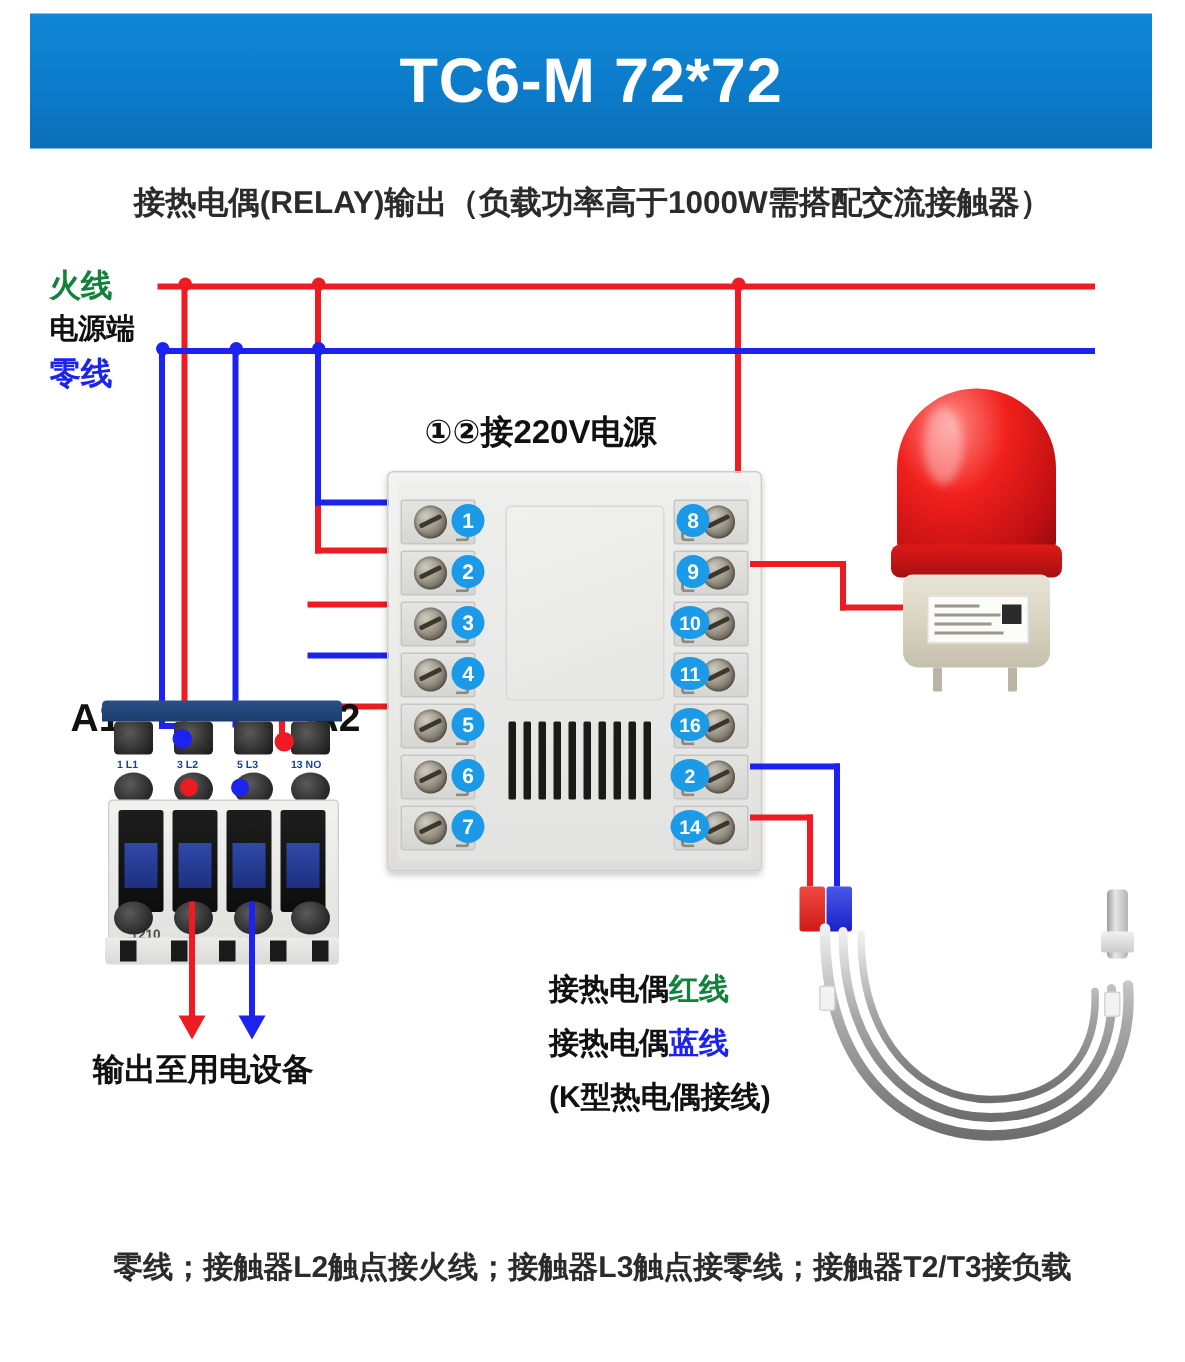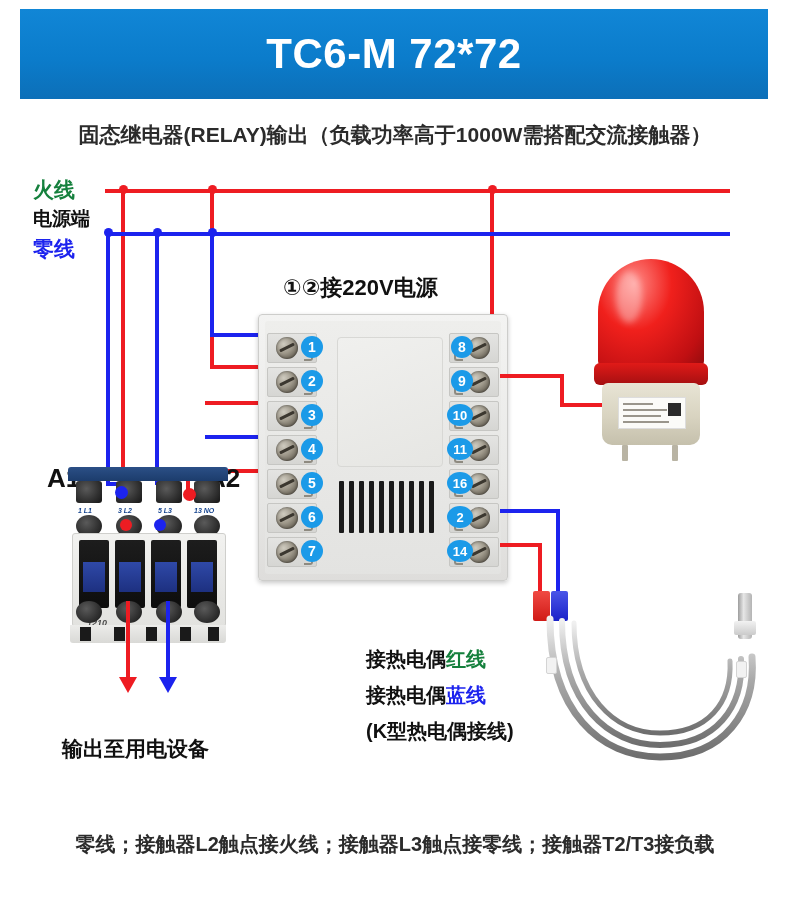--- a/index.html
+++ b/index.html
@@ -122,21 +122,21 @@
   }
   .beacon-label{
     position:absolute;left:16px;top:14px;width:66px;height:30px;background:#fbfbf8;
     border:1px solid #ddd;
   }
   .beacon-label i{position:absolute;left:4px;height:2px;background:#9a968c;}
   .beacon-qr{position:absolute;right:4px;top:5px;width:13px;height:13px;background:#2a2a2a;}
   .beacon-pin{position:absolute;top:186px;width:6px;height:16px;background:#b9b4a4;border-radius:1px;}
 
   
-  .contactor{position:absolute;left:68px;top:466px;width:160px;height:190px;font-style:italic;}
+  .contactor{position:absolute;left:68px;top:466px;width:160px;height:190px;}
   .ct-top{
     position:absolute;left:0;top:0;width:160px;height:14px;
     background:linear-gradient(180deg,#2b4f86 0%,#1c3c6c 100%);border-radius:3px 3px 0 0;
   }
   .ct-term-row{position:absolute;left:0;width:160px;height:24px;}
   .ct-term{
     position:absolute;width:26px;height:22px;
     background:radial-gradient(circle at 40% 35%,#5a5a5a 0%,#333 55%,#151515 100%);
     border-radius:3px;
   }
@@ -185,21 +185,21 @@
 </style>
 </head>
 <body>
 
 <div id="stage">
 
   <div class="header-band">
     <div class="header-title">TC6-M 72*72</div>
   </div>
 
-  <div class="subtitle">固态继电器(RELAY)输出（负载功率高于1000W需搭配交流接触器）</div>
+  <div class="subtitle">接热电偶(RELAY)输出（负载功率高于1000W需搭配交流接触器）</div>
 
   <div class="lbl lbl-red" style="left:33px;top:175px;font-size:21px;">火线</div>
   <div class="lbl lbl-black" style="left:33px;top:205px;font-size:19px;">电源端</div>
   <div class="lbl lbl-blue" style="left:33px;top:234px;font-size:21px;">零线</div>
 
   <div class="wire h" style="left:105px;top:188px;width:625px;"></div>
   <div class="dot" style="left:119px;top:184px;"></div>
   <div class="dot" style="left:208px;top:184px;"></div>
   <div class="dot" style="left:488px;top:184px;"></div>
 
@@ -462,17 +462,17 @@
   <div class="dot" style="left:155px;top:485px;width:13px;height:13px;opacity:0;"></div>
 
   <div class="dot" style="left:120px;top:518px;width:12px;height:12px;"></div>
   <div class="dot blue" style="left:154px;top:518px;width:12px;height:12px;"></div>
 
   <div class="wire v" style="left:126px;top:600px;height:78px;"></div>
   <div class="arrow-down" style="left:119px;top:676px;"></div>
   <div class="wire v blue" style="left:166px;top:600px;height:78px;"></div>
   <div class="arrow-down blue" style="left:159px;top:676px;"></div>
 
-  <div class="lbl lbl-black" style="left:62px;top:698px;font-size:21px;margin-top:36px;">输出至用电设备</div>
+  <div class="lbl lbl-black" style="left:62px;top:698px;font-size:21px;">输出至用电设备</div>
 
   <div class="bottom-note" style="top:830px;">零线；接触器L2触点接火线；接触器L3触点接零线；接触器T2/T3接负载</div>
 
 </div>
 
 </body></html>

